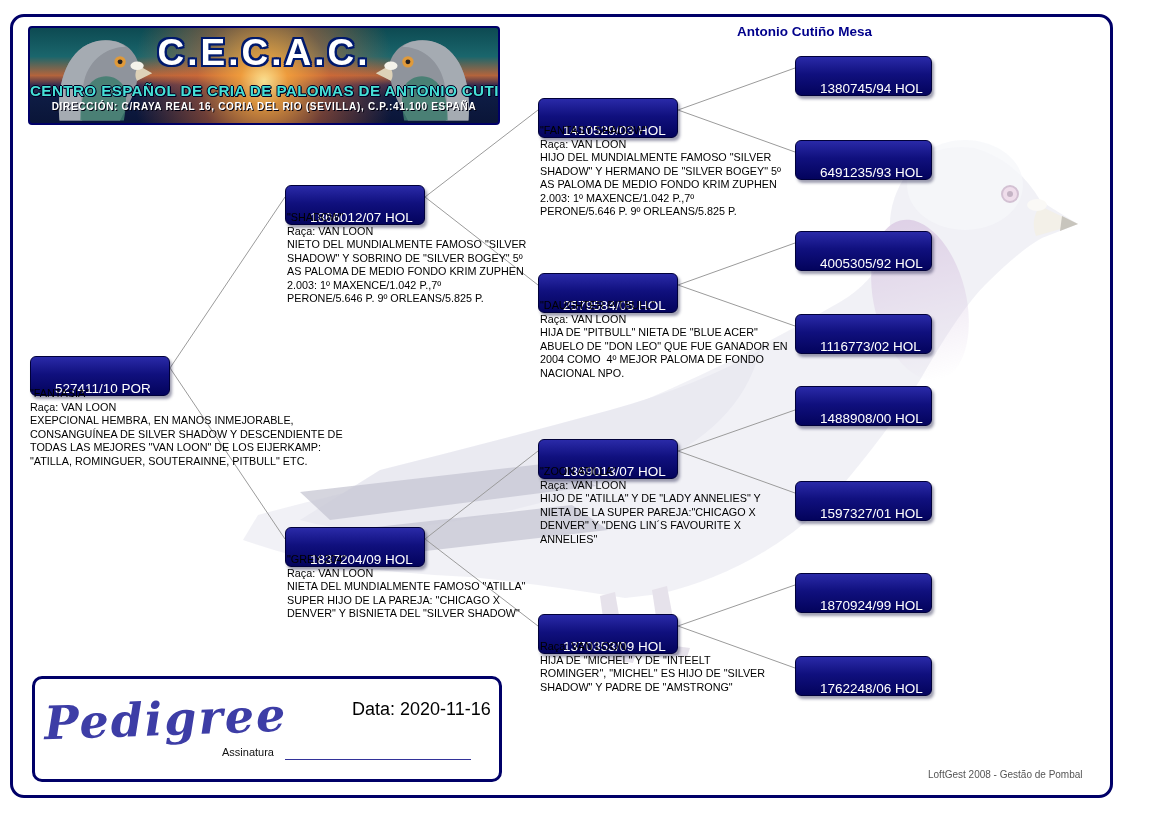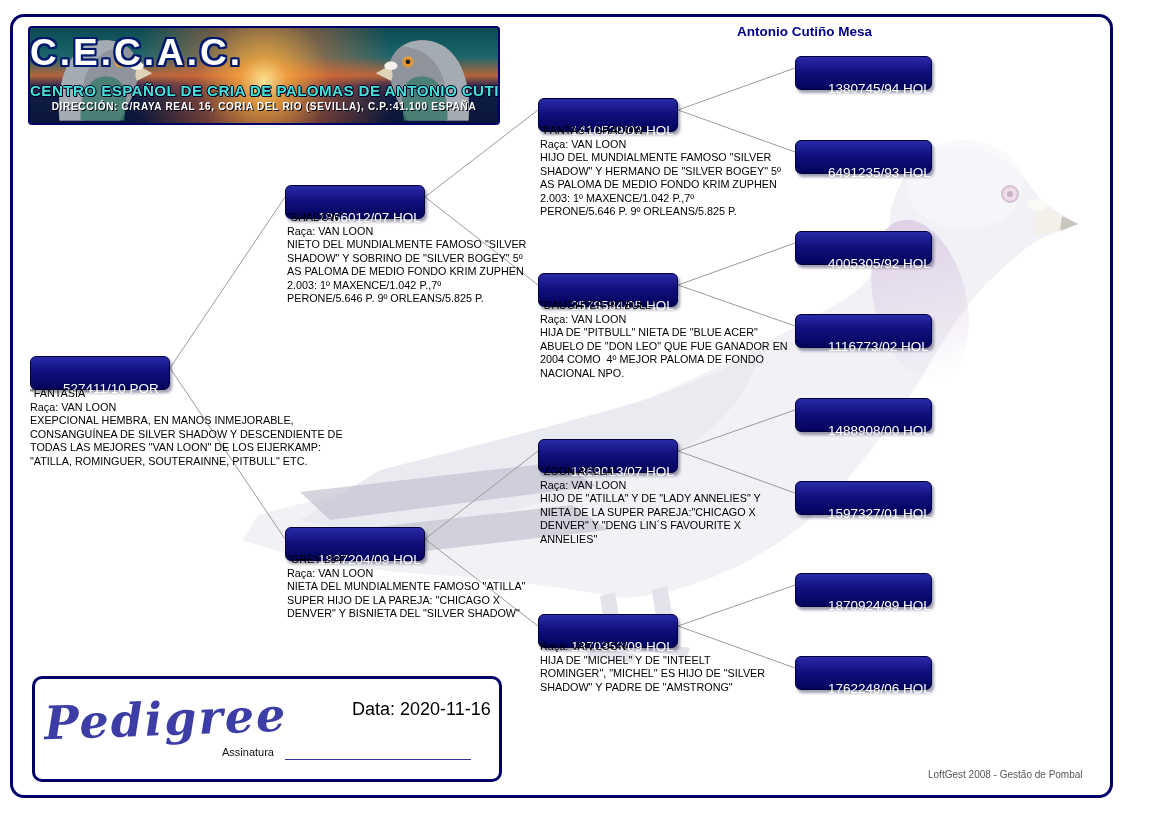--- a/index.html
+++ b/index.html
@@ -11,44 +11,44 @@
   .wm{position:absolute;left:0;top:0;z-index:1;pointer-events:none;}
   .links{position:absolute;left:0;top:0;z-index:2;pointer-events:none;}
   .links line{stroke:#9b9b9b;stroke-width:1;}
   
   .banner{position:absolute;left:28px;top:26px;width:472px;height:99px;z-index:3;
           border:2px solid #000068;border-radius:4px;overflow:hidden;box-sizing:border-box;
           background:
             radial-gradient(circle at 50% 56%, rgba(255,232,150,.95) 0%, rgba(250,165,60,.85) 10%,
                             rgba(230,110,50,.45) 28%, rgba(0,0,0,0) 55%),
             linear-gradient(180deg,#0d4a52 0%,#1a666c 30%,#b3643c 50%,#3a2c4e 60%,#0e1c44 72%,#0a1538 100%);}
-  .banner .acronym{position:absolute;top:4px;left:0;right:0;text-align:left;
+  .banner .acronym{position:absolute;top:4px;left:0;right:0;text-align:center;
           font-size:37px;font-weight:bold;letter-spacing:3px;color:#fff;white-space:pre;
           text-shadow:-2px 0 0 #001a6e,2px 0 0 #001a6e,0 -2px 0 #001a6e,0 2px 0 #001a6e,
                       -2px -2px 0 #001a6e,2px 2px 0 #001a6e,-2px 2px 0 #001a6e,2px -2px 0 #001a6e;}
   .banner .center-name{position:absolute;top:54px;left:0;right:0;text-align:center;
           font-size:15.2px;font-weight:bold;letter-spacing:.4px;color:#45e0d6;white-space:pre;
           text-shadow:-1px 0 0 #002,1px 0 0 #002,0 -1px 0 #002,0 1px 0 #002,1px 1px 0 #002;}
   .banner .addr{position:absolute;top:73px;left:0;right:0;text-align:center;
           font-size:10px;font-weight:bold;letter-spacing:.7px;color:#fff;white-space:pre;
           text-shadow:1px 1px 0 #001;}
   .banner .tel{position:absolute;top:86px;left:0;right:0;text-align:center;
           font-size:10px;font-weight:bold;letter-spacing:.7px;color:#fff;white-space:pre;
           text-shadow:1px 1px 0 #001;}
   .bh{position:absolute;top:4px;width:104px;height:90px;}
   .bh-l{left:22px;}
   .bh-r{right:22px;transform:scaleX(-1);}
   .owner{position:absolute;left:737px;top:24px;z-index:3;
          font-size:13.5px;font-weight:bold;color:#00008b;white-space:pre;}
   
-  .ringbox{position:absolute;z-index:3;height:34px;box-sizing:border-box;
+  .ringbox{position:absolute;z-index:3;height:40px;box-sizing:border-box;
            background:linear-gradient(180deg,#2a2aa8 0%,#10107e 45%,#03035c 100%);
            border:1px solid #00003a;border-radius:6px;
            box-shadow:2px 3px 3px rgba(15,15,60,.4);
-           color:#fff;font-size:13.5px;line-height:21px;padding-left:17px;white-space:pre;cursor:default;}
+           color:#fff;font-size:13.5px;line-height:21px;padding-left:9px;white-space:pre;cursor:default;}
   .desc{position:absolute;z-index:3;font-size:10.8px;line-height:13.5px;color:#000;white-space:pre;}
   
   .pedbox{position:absolute;left:32px;top:676px;width:470px;height:106px;z-index:3;
           border:3px solid #000068;border-radius:10px;box-sizing:border-box;background:rgba(255,255,255,.55);}
   .pedscript{position:absolute;left:44px;top:692px;z-index:4;
           font-family:"DejaVu Serif",serif;font-style:italic;font-weight:bold;
           font-size:46px;color:#3d3da6;letter-spacing:2px;transform:rotate(-2deg);}
   .dateline{position:absolute;left:352px;top:699px;z-index:4;font-size:18px;font-weight:normal;color:#000;white-space:pre;}
   .siglabel{position:absolute;left:222px;top:746px;z-index:4;font-size:11px;color:#111;}
   .sigline{position:absolute;left:285px;top:759px;width:186px;height:0;z-index:4;border-top:1.5px solid #333399;}
@@ -205,21 +205,21 @@
 SHADOW" Y PADRE DE "AMSTRONG"</div>
 
   <div class="ringbox" style="left:795px;top:56px;width:137px">
     <span>1380745/94 HOL</span></div>
   <div class="ringbox" style="left:795px;top:140px;width:137px">
     <span>6491235/93 HOL</span></div>
   <div class="ringbox" style="left:795px;top:231px;width:137px">
     <span>4005305/92 HOL</span></div>
   <div class="ringbox" style="left:795px;top:314px;width:137px">
     <span>1116773/02 HOL</span></div>
-  <div class="ringbox" style="left:795px;top:398px;width:137px">
+  <div class="ringbox" style="left:795px;top:386px;width:137px">
     <span>1488908/00 HOL</span></div>
   <div class="ringbox" style="left:795px;top:481px;width:137px">
     <span>1597327/01 HOL</span></div>
   <div class="ringbox" style="left:795px;top:573px;width:137px">
     <span>1870924/99 HOL</span></div>
   <div class="ringbox" style="left:795px;top:656px;width:137px">
     <span>1762248/06 HOL</span></div>
 
   <div class="pedbox"></div>
   <div class="pedscript">Pedigree</div>

